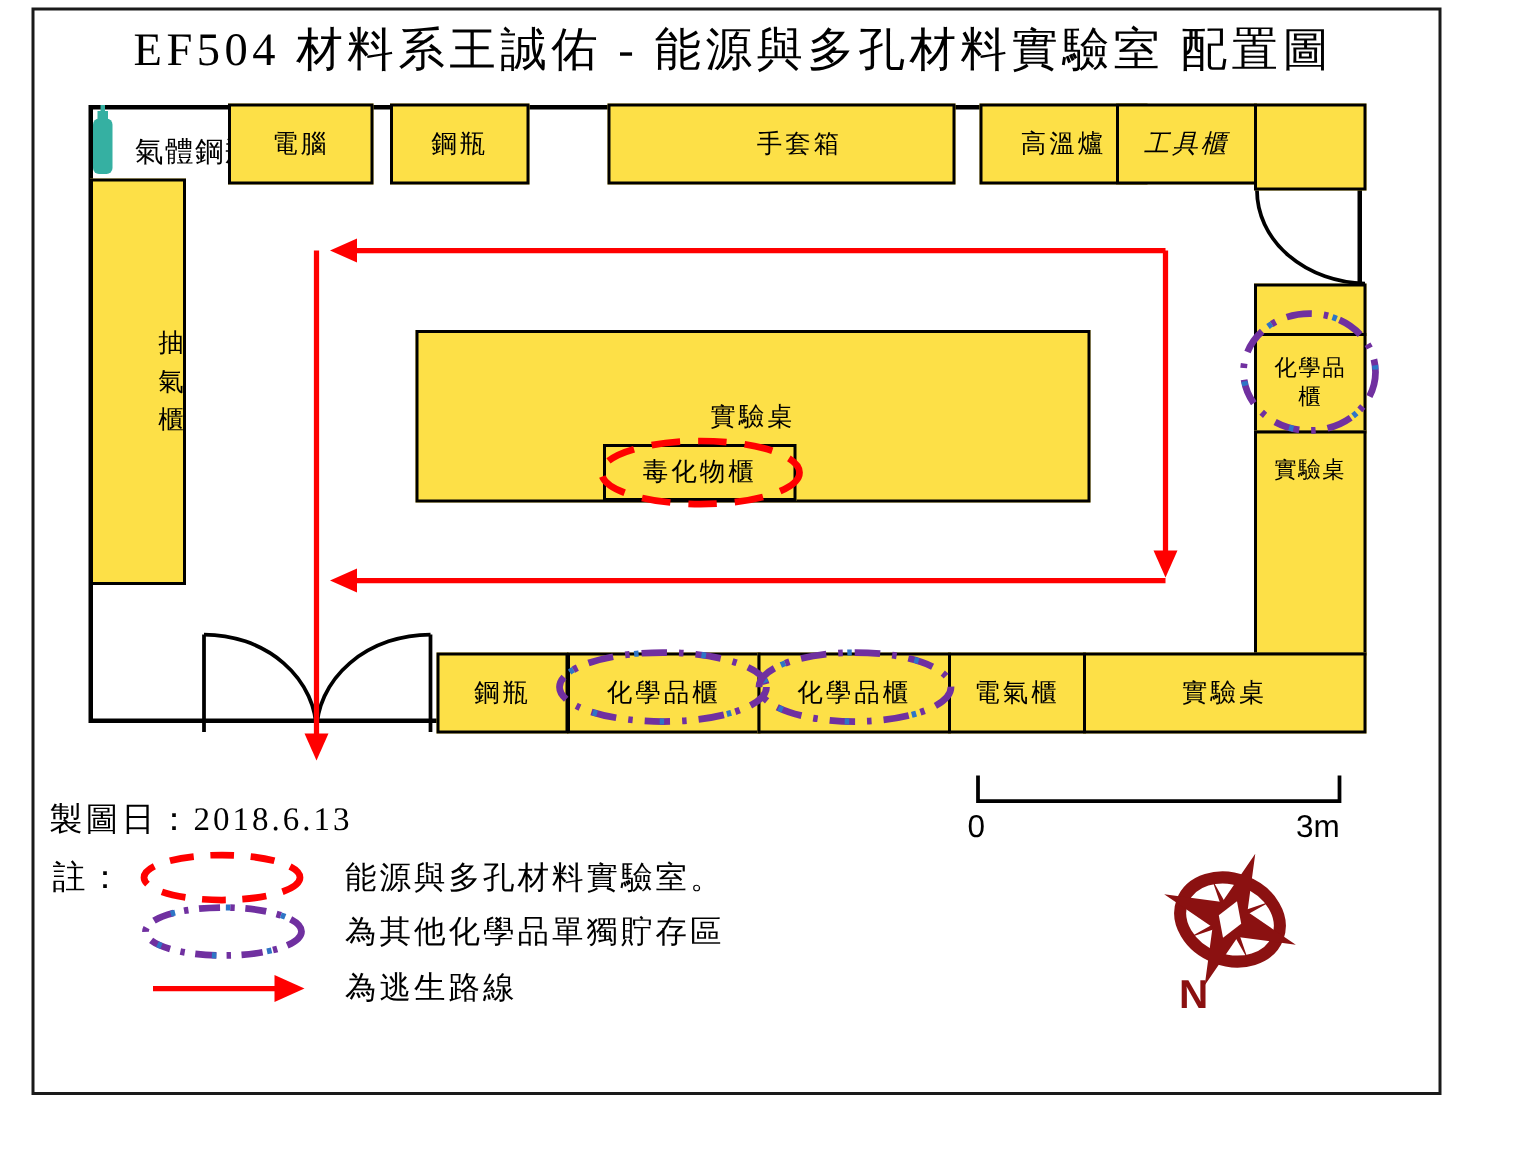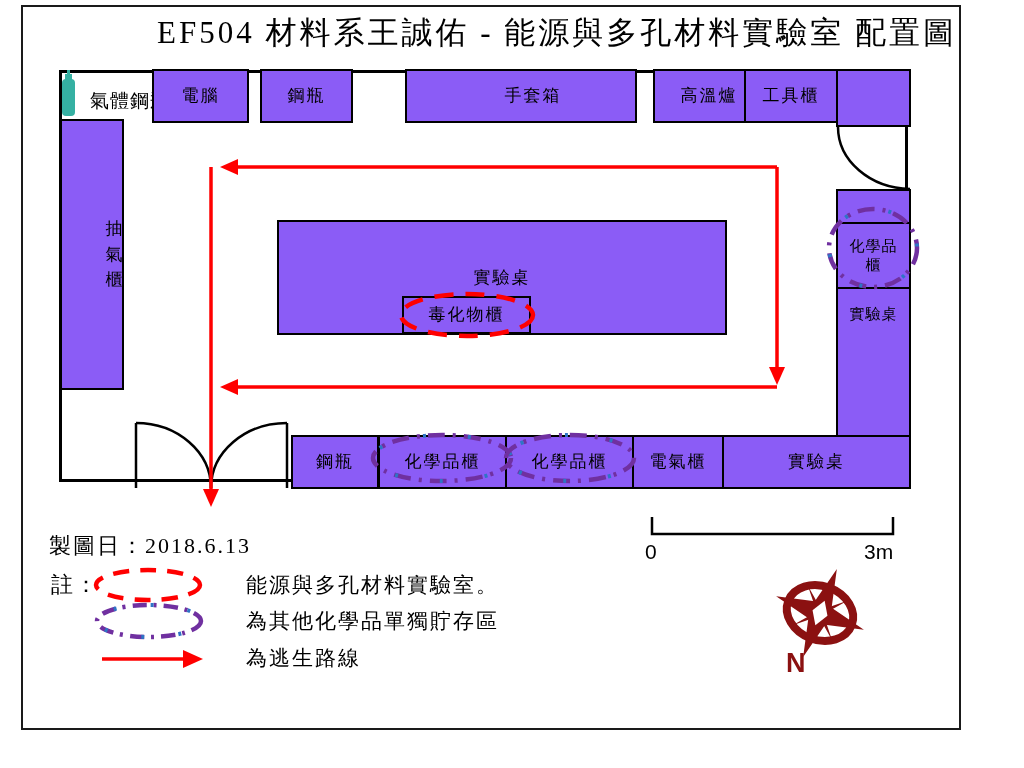--- a/index.html
+++ b/index.html
@@ -1,28 +1,28 @@
 <!DOCTYPE html>
 <html><head>
 <meta charset="utf-8">
 <style>
   html,body{margin:0;padding:0;background:#fff;}
   #stage{position:relative;width:1024px;height:768px;background:#fff;overflow:hidden;
          font-family:"Liberation Serif","DejaVu Serif",serif;color:#000;}
   .abs{position:absolute;}
   .border-frame{border:2px solid #1a1a1a;}
   .wall{border:3px solid #000;}
-  .box{border:2.5px solid #000;background:#8b5cf6;display:flex;align-items:center;justify-content:center;
+  .box{border:2.5px solid #000;background:#fde047;display:flex;align-items:center;justify-content:center;
        font-size:17px;letter-spacing:2px;text-align:center;line-height:1.25;}
   .box.small-font{font-size:15px;letter-spacing:1px;}
   .box.top-align{align-items:flex-start;padding-top:16px;box-sizing:border-box;}
   .v-text{width:22px;word-break:break-all;line-height:1.5;text-align:center;letter-spacing:0;}
-  .title{font-size:31px;letter-spacing:3px;text-align:right;white-space:nowrap;}
+  .title{font-size:31px;letter-spacing:3px;text-align:center;white-space:nowrap;}
   .tiny-label{font-size:19px;letter-spacing:1px;white-space:nowrap;}
-  .legend-text{font-size:21px;letter-spacing:2px;white-space:nowrap;line-height:26px;margin-left:16px;}
+  .legend-text{font-size:21px;letter-spacing:2px;white-space:nowrap;line-height:26px;}
   .scale-label{font-family:"Liberation Sans","DejaVu Sans",sans-serif;font-size:21px;}
   .north-label{font-family:"Liberation Sans","DejaVu Sans",sans-serif;font-size:27px;font-weight:bold;}
   svg{position:absolute;left:0;top:0;pointer-events:none;}
 </style>
 </head>
 <body>
 
 <div id="stage">
 
   <div class="abs border-frame" style="left:21px;top:5px;width:936px;height:721px;"></div>
@@ -38,21 +38,21 @@
   </div>
   <div class="abs box" style="left:260px;top:69px;width:93px;height:54px;box-sizing:border-box;">
     <span>鋼瓶</span>
   </div>
   <div class="abs box" style="left:405px;top:69px;width:232px;height:54px;box-sizing:border-box;padding-left:24px;">
     <span>手套箱</span>
   </div>
   <div class="abs box" style="left:653px;top:69px;width:112px;height:54px;box-sizing:border-box;">
     <span>高溫爐</span>
   </div>
-  <div class="abs box" style="left:744px;top:69px;width:94px;height:54px;box-sizing:border-box;">
+  <div class="abs box" style="left:744px;top:69px;width:94px;height:54px;box-sizing:border-box;font-style:italic;">
     <span>工具櫃</span>
   </div>
   <div class="abs box" style="left:836px;top:69px;width:75px;height:58px;box-sizing:border-box;"></div>
 
   <div class="abs box" style="left:60px;top:119px;width:64px;height:271px;box-sizing:border-box;padding-left:44px;">
     <span class="v-text">抽氣櫃</span>
   </div>
 
   <div class="abs box" style="left:836px;top:189px;width:75px;height:35px;box-sizing:border-box;"></div>
   <div class="abs box small-font" style="left:836px;top:222px;width:75px;height:67px;box-sizing:border-box;">

